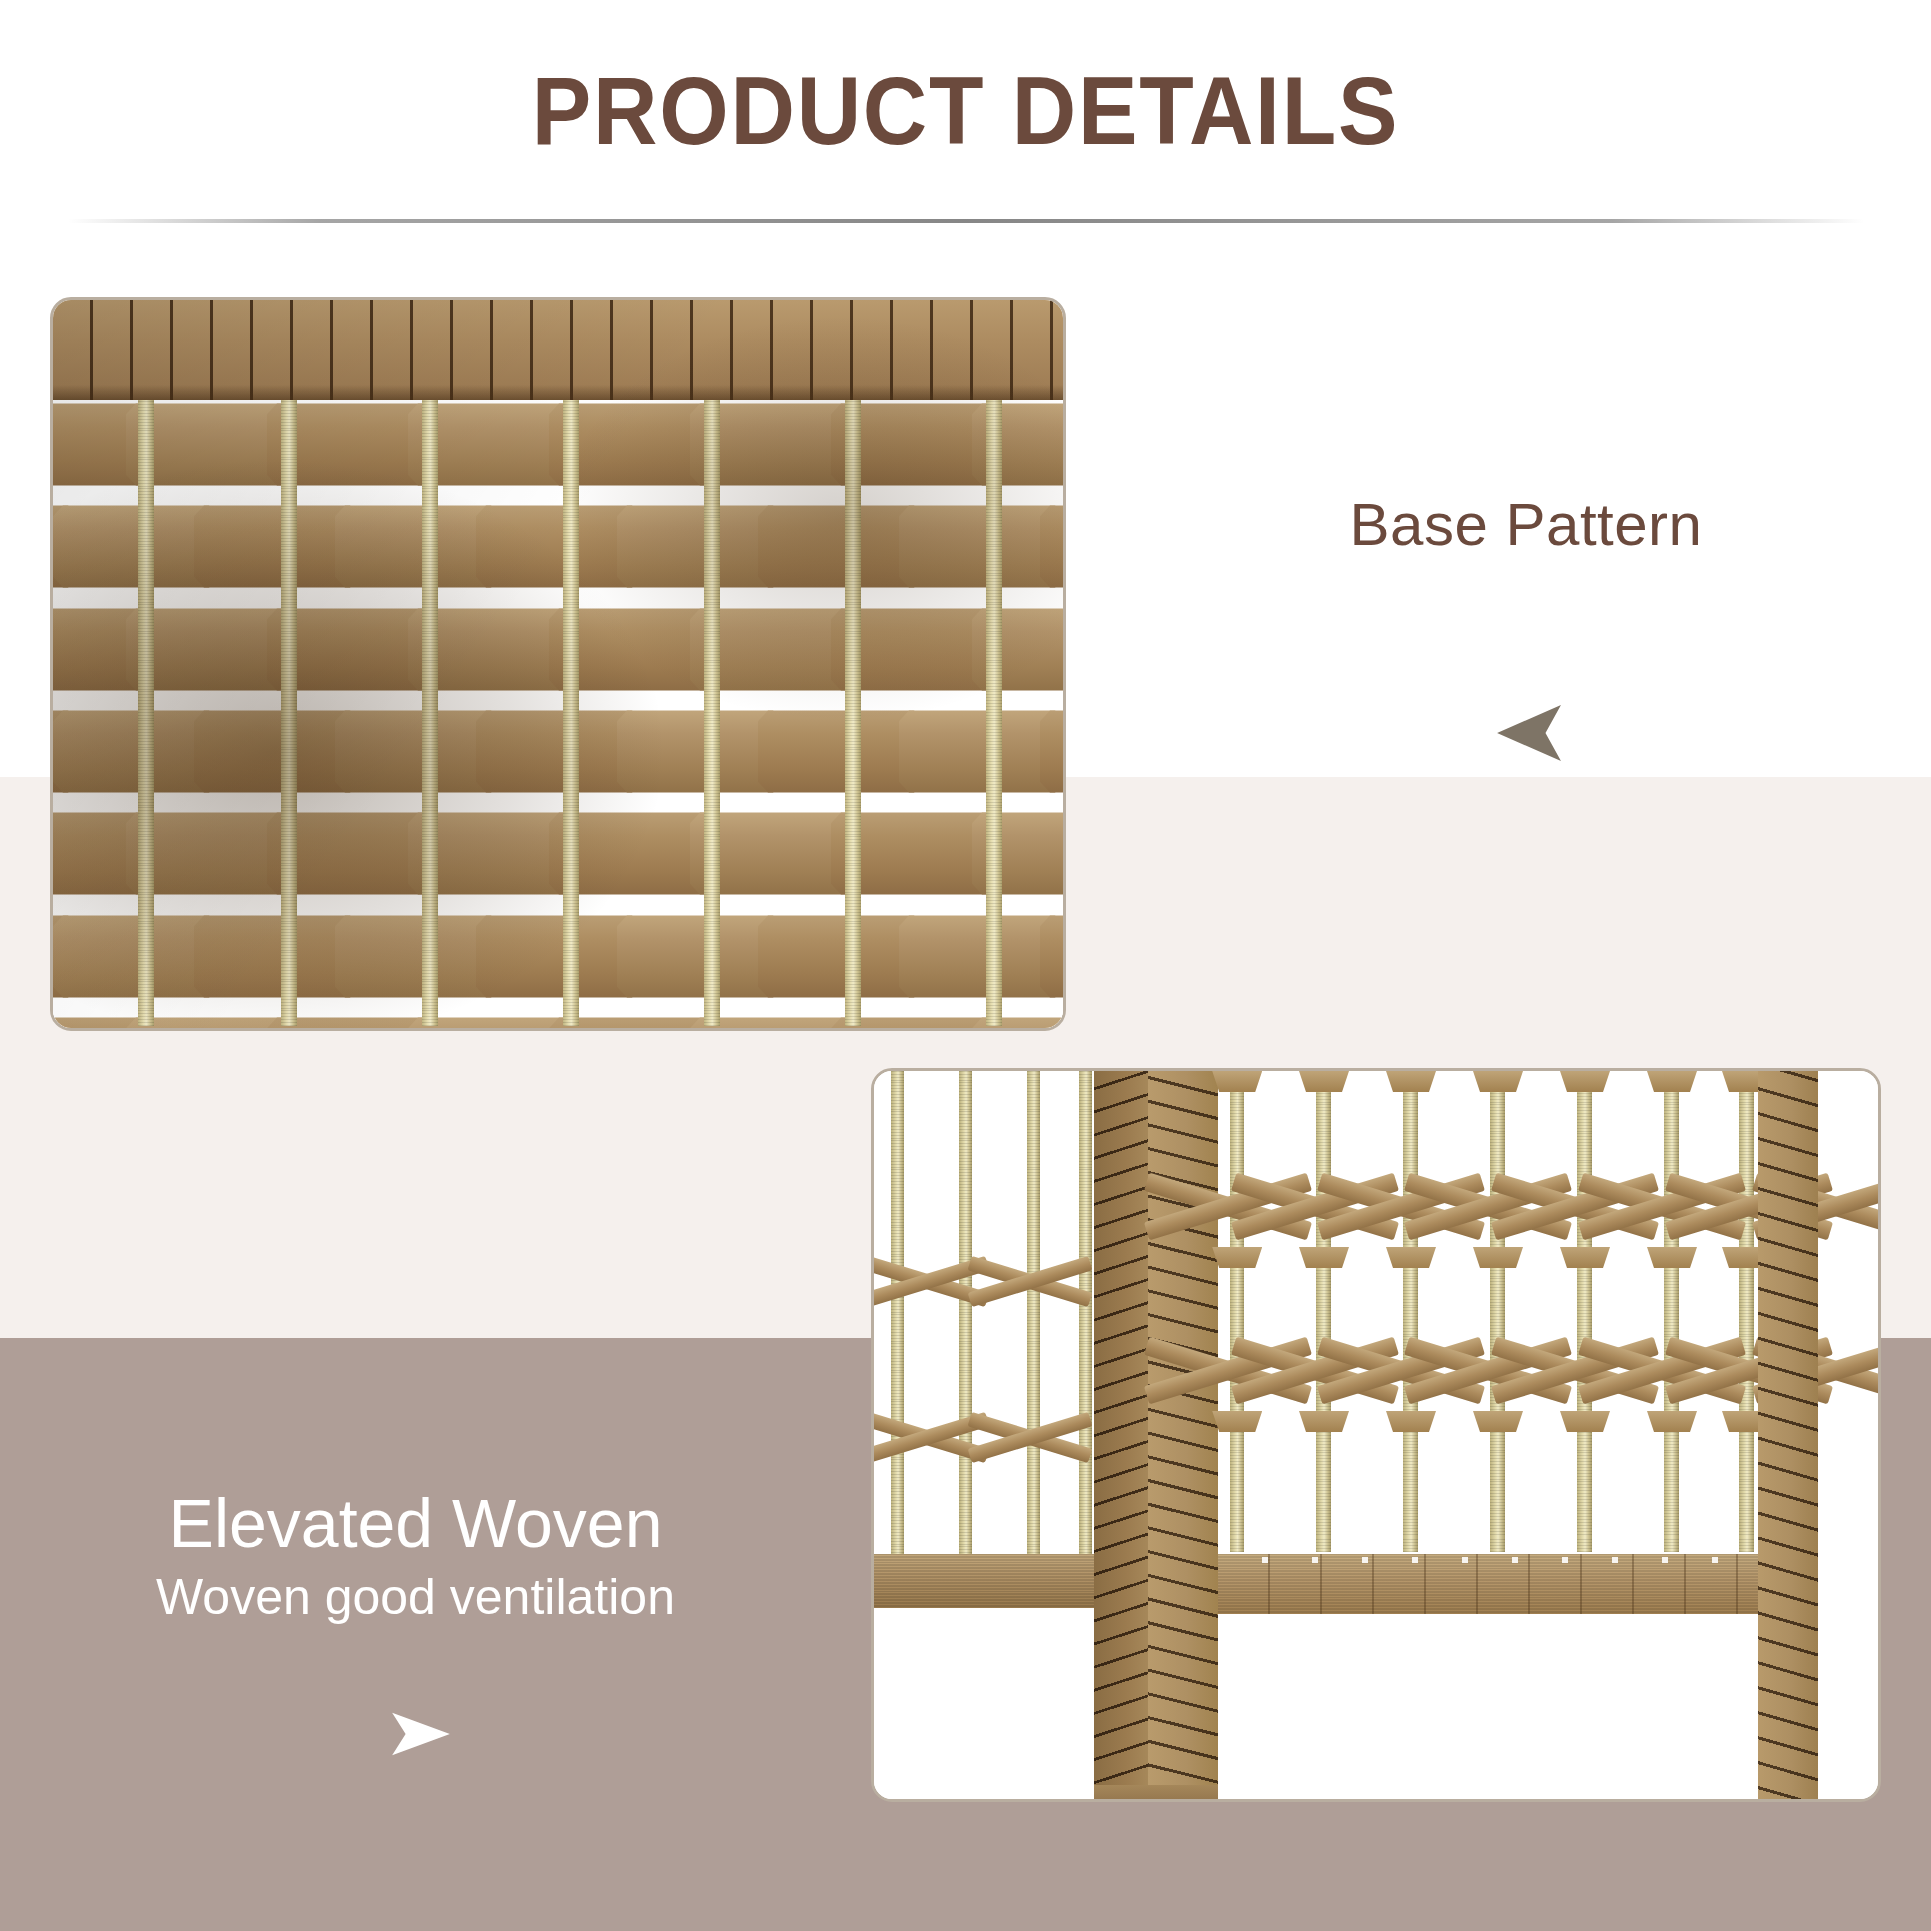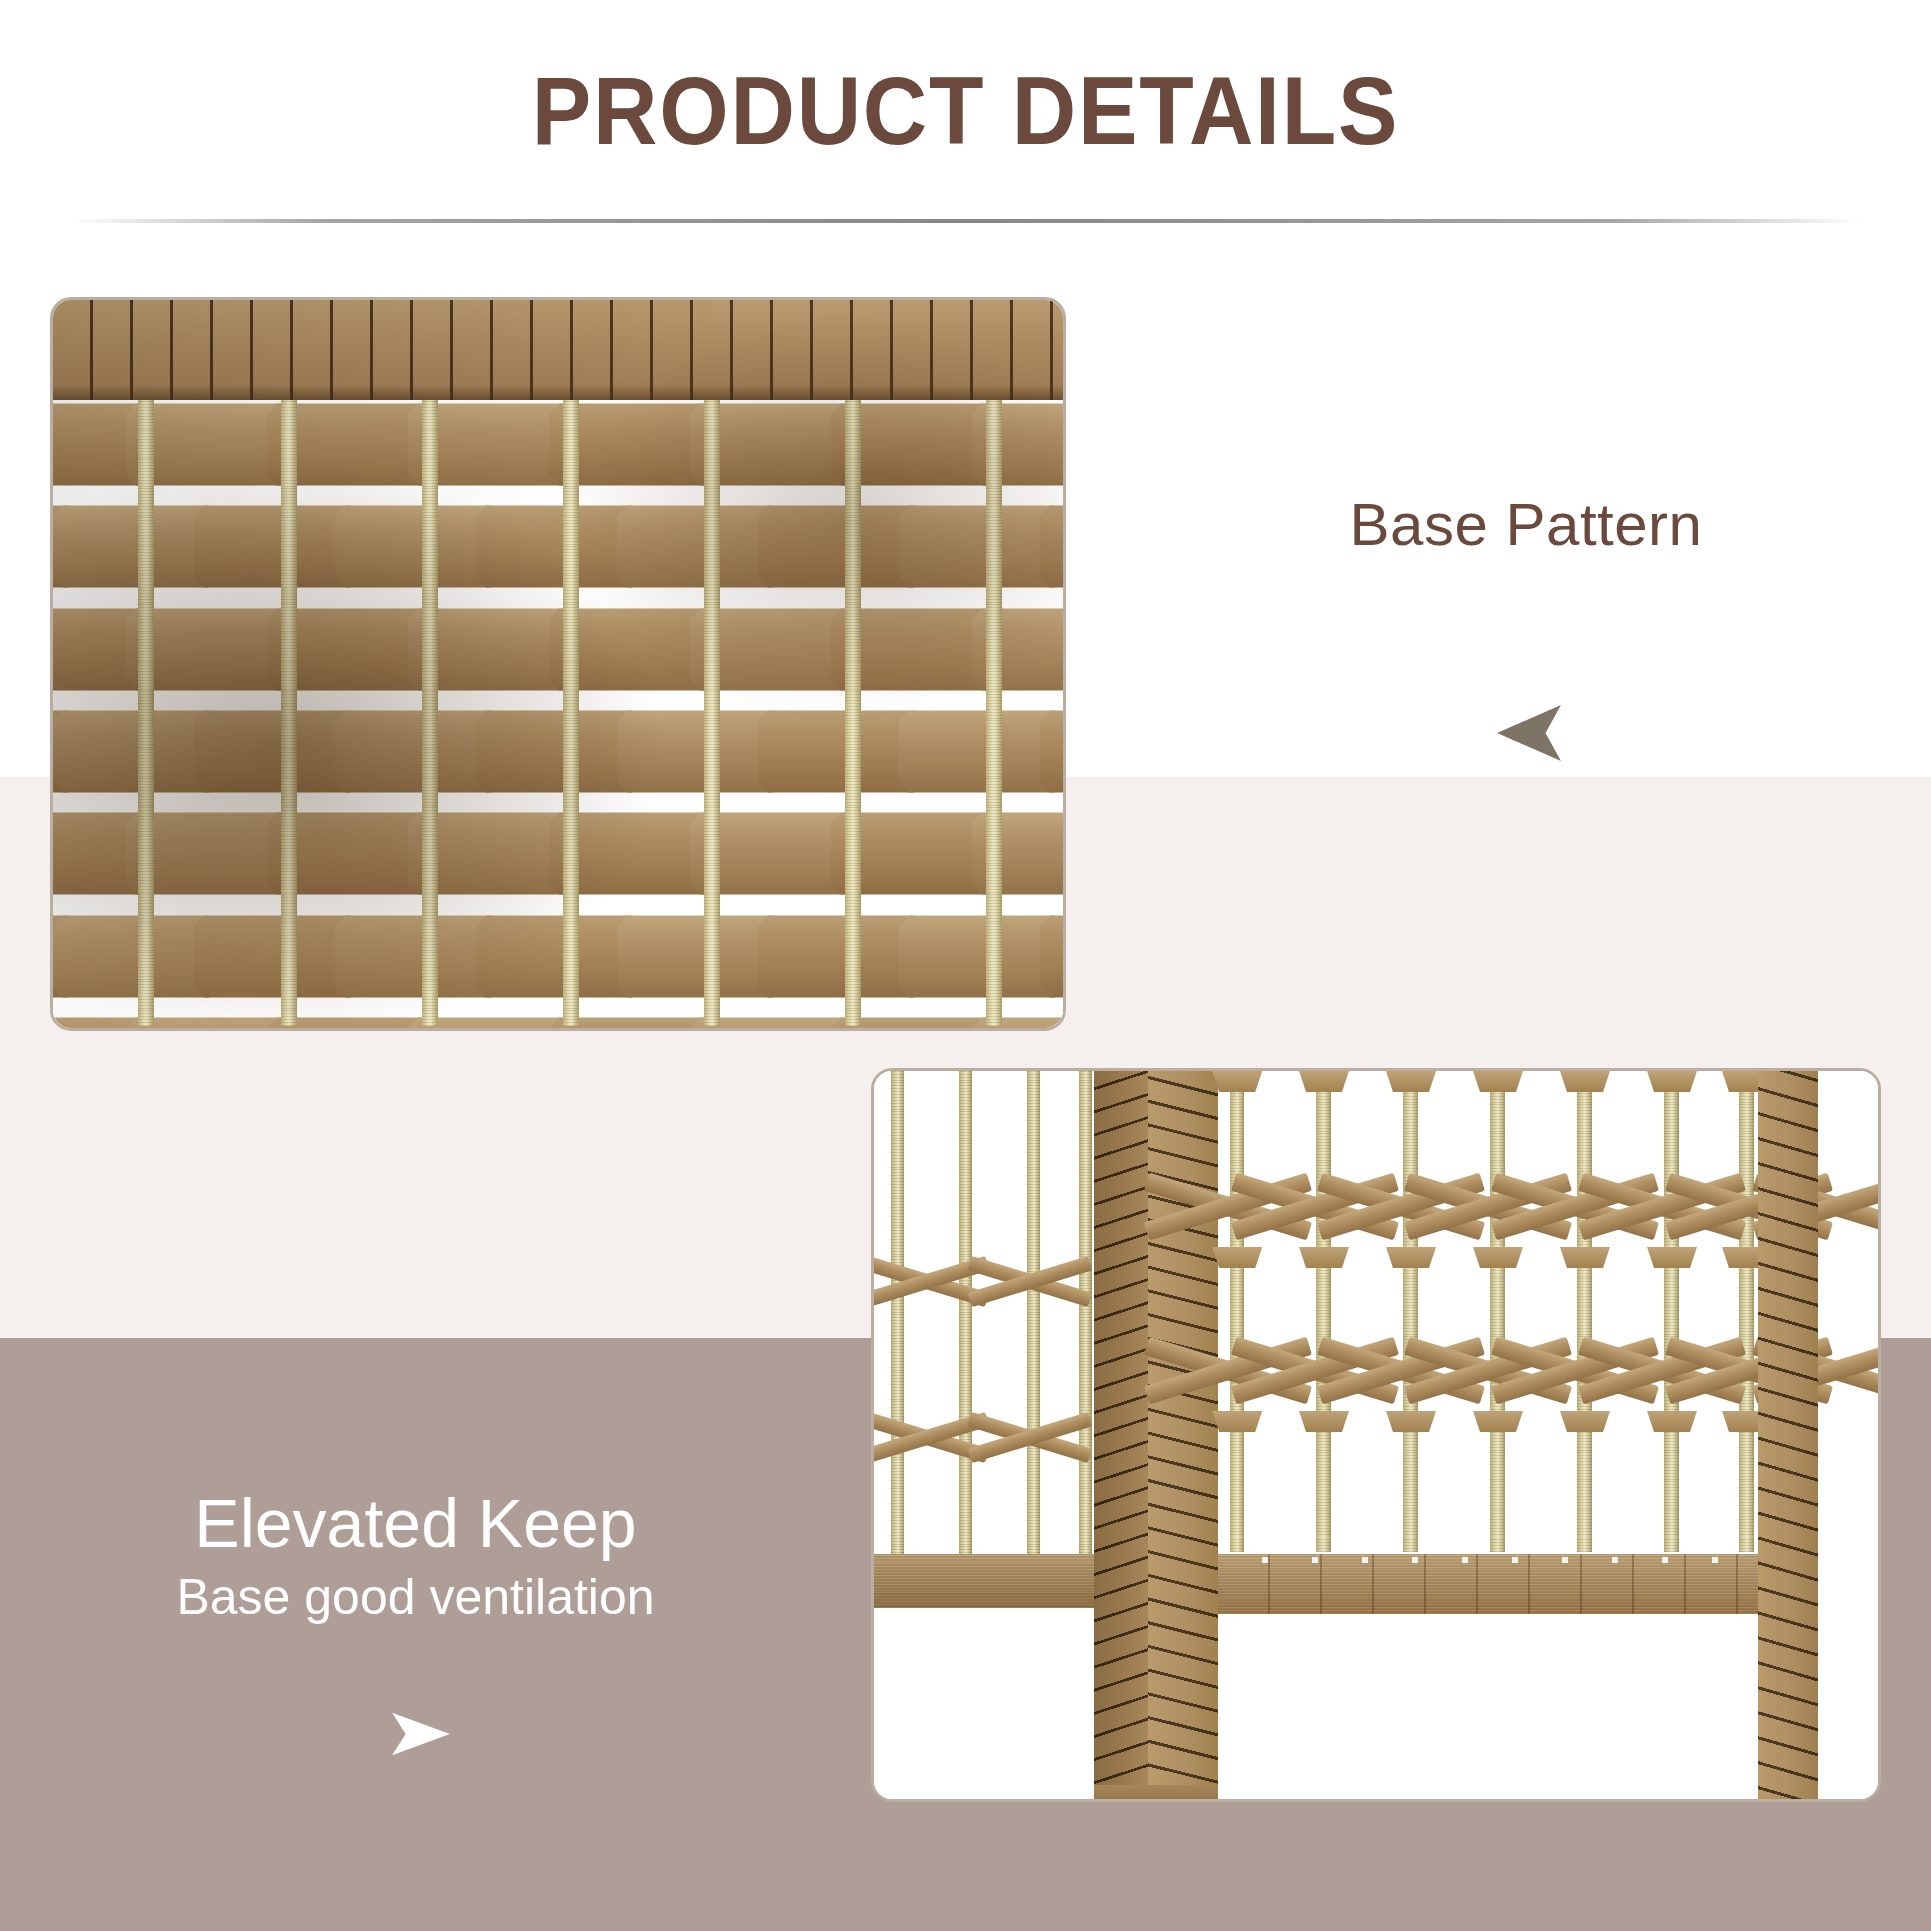--- a/index.html
+++ b/index.html
@@ -455,21 +455,21 @@
     </div>
 
     <div id="right-leg">
       
     </div>
 
   </div>
 </div>
 
 <div id="base-label">
-  <div id="base-title">Elevated Keep</div>
-  <div id="base-sub">Base good ventilation</div>
+  <div id="base-title">Elevated Woven</div>
+  <div id="base-sub">Woven good ventilation</div>
 </div>
 <div id="base-arrow">
   <svg width="62" height="50" viewBox="0 0 64 52" aria-hidden="true">
     <path d="M2 4 L62 26 L2 48 L16 26 Z" fill="#FFFFFF"></path>
   </svg>
 </div>
 
 
 </body></html>

